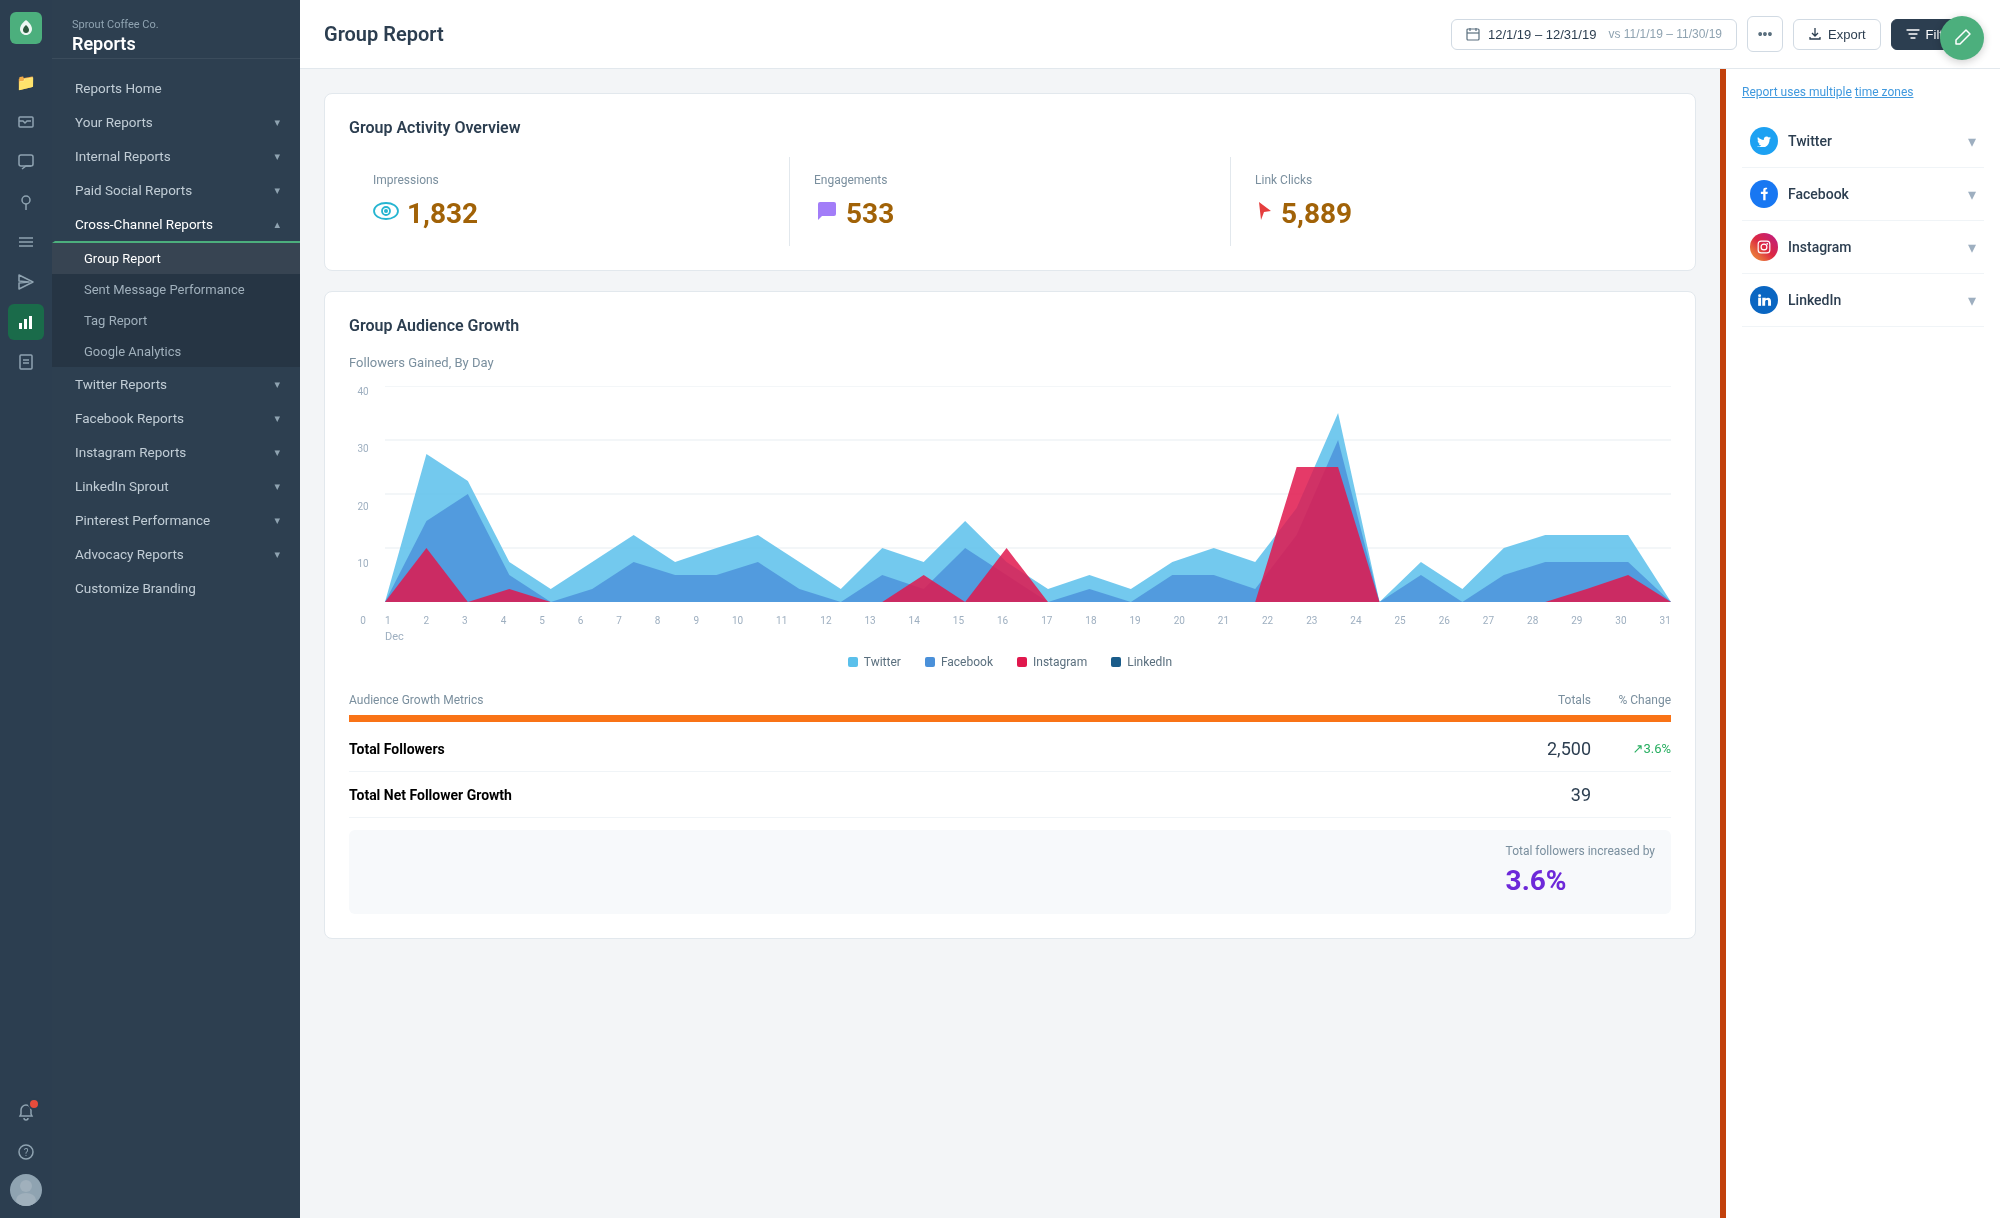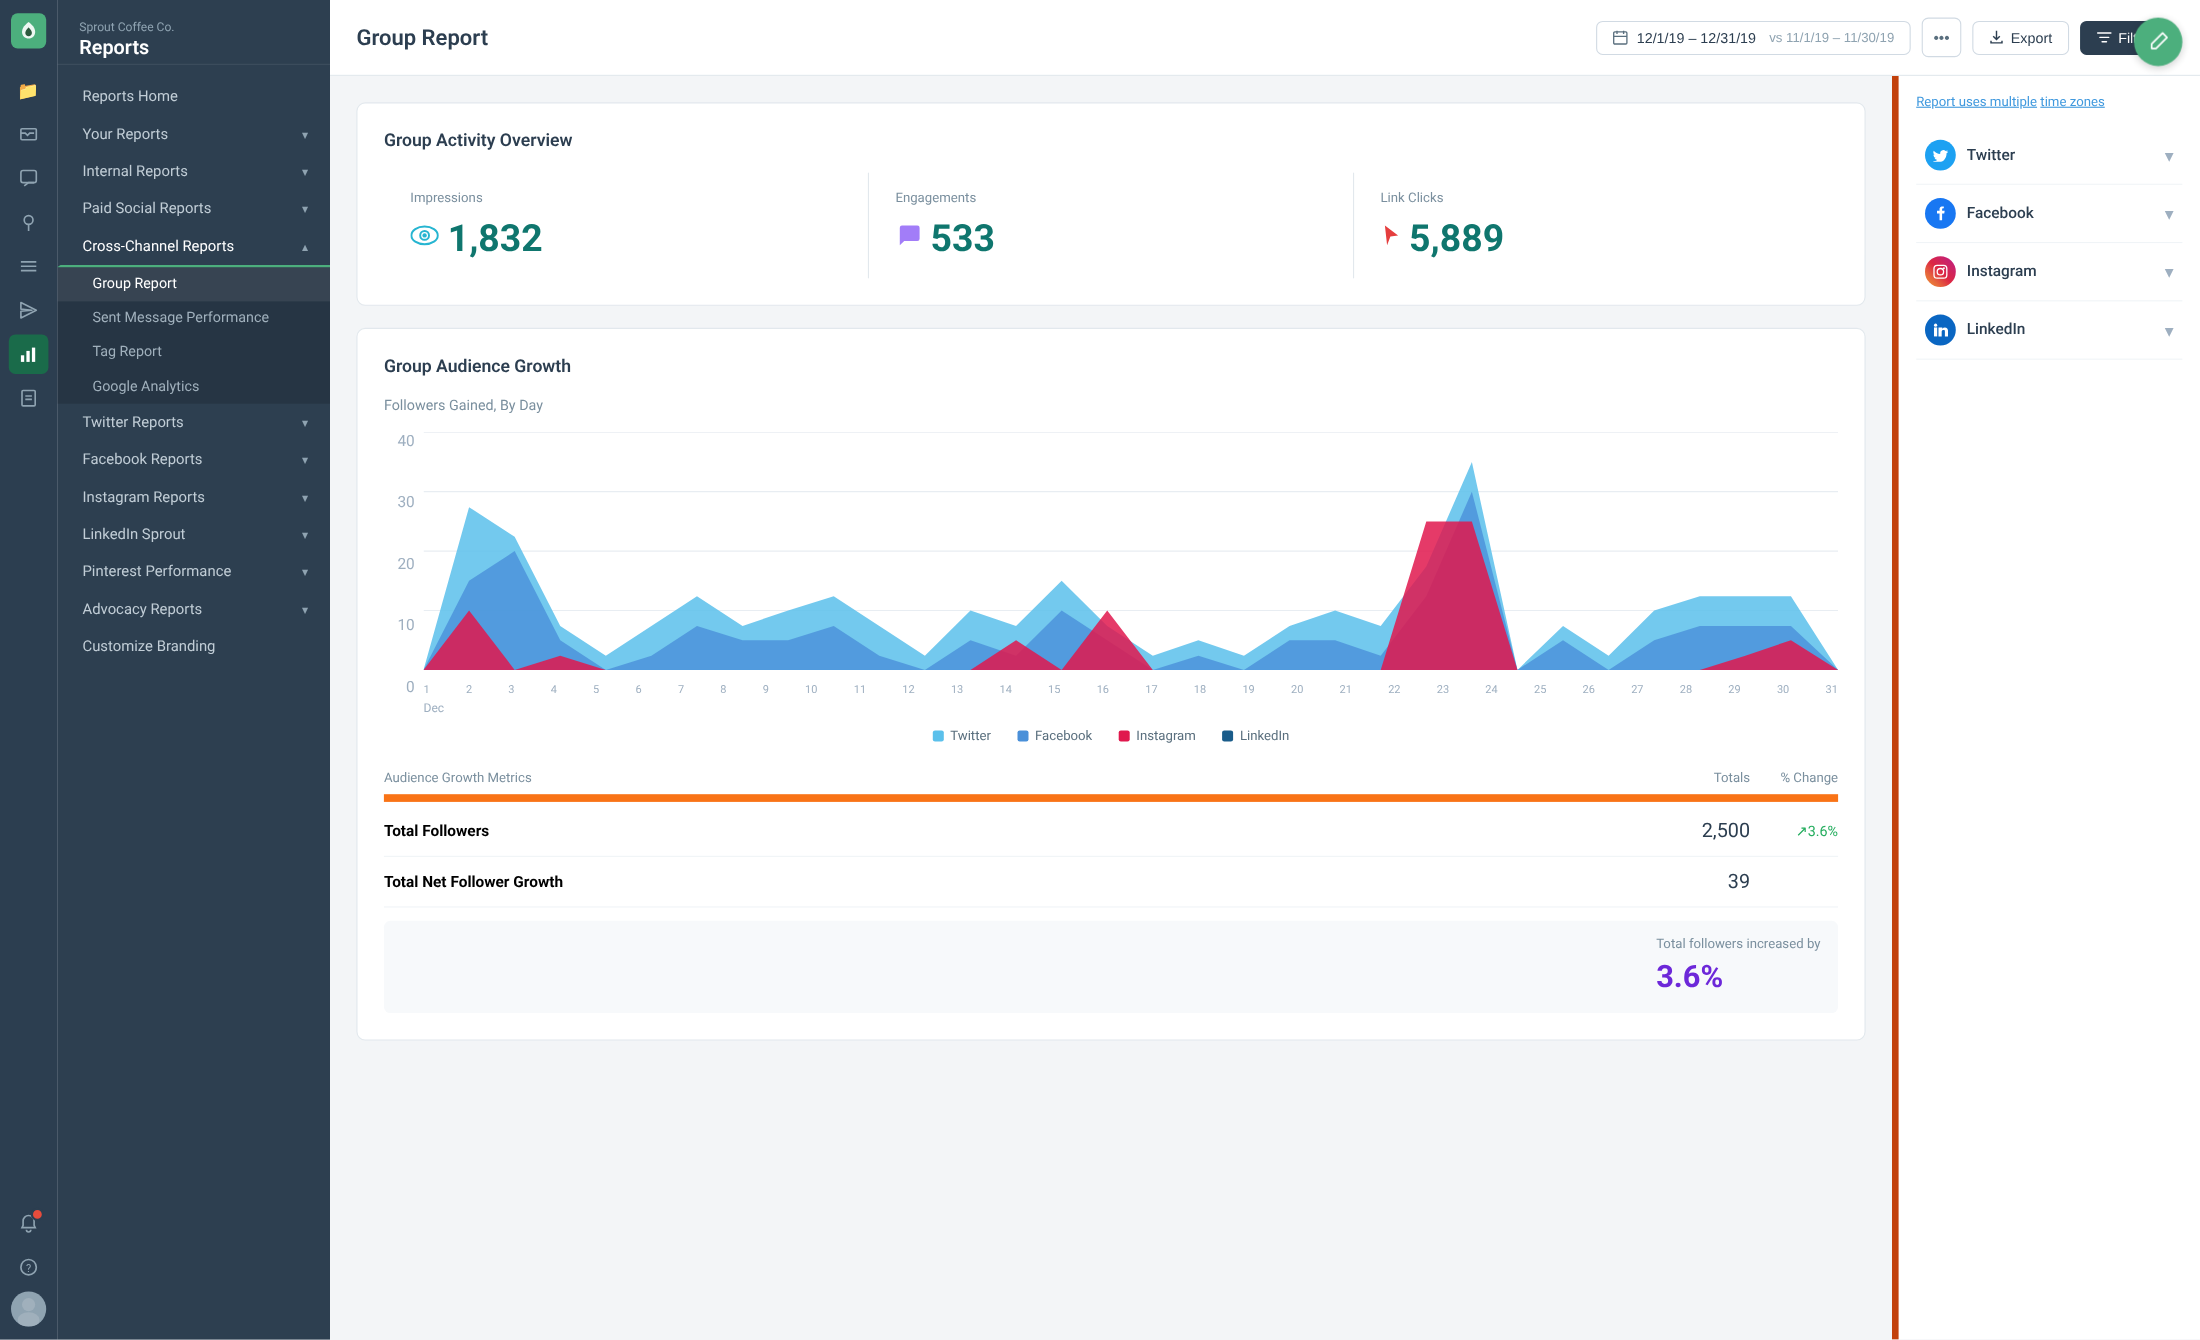--- a/index.html
+++ b/index.html
@@ -137,32 +137,32 @@
     .card-title { font-size: 16px; font-weight: 600; color: #2c3e50; margin-bottom: 20px; }
 
     
     .metrics-row { display: flex; gap: 0; }
     .metric-cell {
       flex: 1; padding: 16px 24px;
       border-right: 1px solid #e2e8ed;
     }
     .metric-cell:last-child { border-right: none; }
     .metric-label { font-size: 12px; color: #7a8f9e; margin-bottom: 10px; }
-    .metric-value { display: flex; align-items: center; gap: 8px; font-size: 34px; font-weight: 700; color: #0f766e; }
+    .metric-value { display: flex; align-items: center; gap: 8px; font-size: 28px; font-weight: 700; color: #a16207; }
     .metric-icon { font-size: 22px; }
     .metric-icon.impressions { color: #26b5d1; }
     .metric-icon.engagements { color: #8b5cf6; }
     .metric-icon.link-clicks { color: #e53e3e; }
 
     
     .chart-section { margin-top: 8px; }
     .chart-subtitle { font-size: 13px; color: #7a8f9e; margin-bottom: 16px; }
     .chart-container { position: relative; height: 240px; }
     .chart-y-axis { position: absolute; left: 0; top: 0; height: 100%; display: flex; flex-direction: column-reverse; justify-content: space-between; }
-    .chart-y-label { font-size: 14px; color: #9eafc0; width: 28px; text-align: right; }
+    .chart-y-label { font-size: 10px; color: #9eafc0; width: 28px; text-align: center; }
     .chart-area { position: absolute; left: 36px; right: 0; top: 0; bottom: 24px; }
     .chart-x-axis { position: absolute; left: 36px; right: 0; bottom: 0; display: flex; justify-content: space-between; }
     .chart-x-label { font-size: 10px; color: #9eafc0; }
     .chart-svg { width: 100%; height: 100%; }
     .chart-legend { display: flex; justify-content: center; gap: 24px; margin-top: 12px; }
     .legend-item { display: flex; align-items: center; gap: 6px; font-size: 12px; color: #5a6f7e; }
     .legend-dot { width: 10px; height: 10px; border-radius: 2px; }
 
     
     .right-panel {

